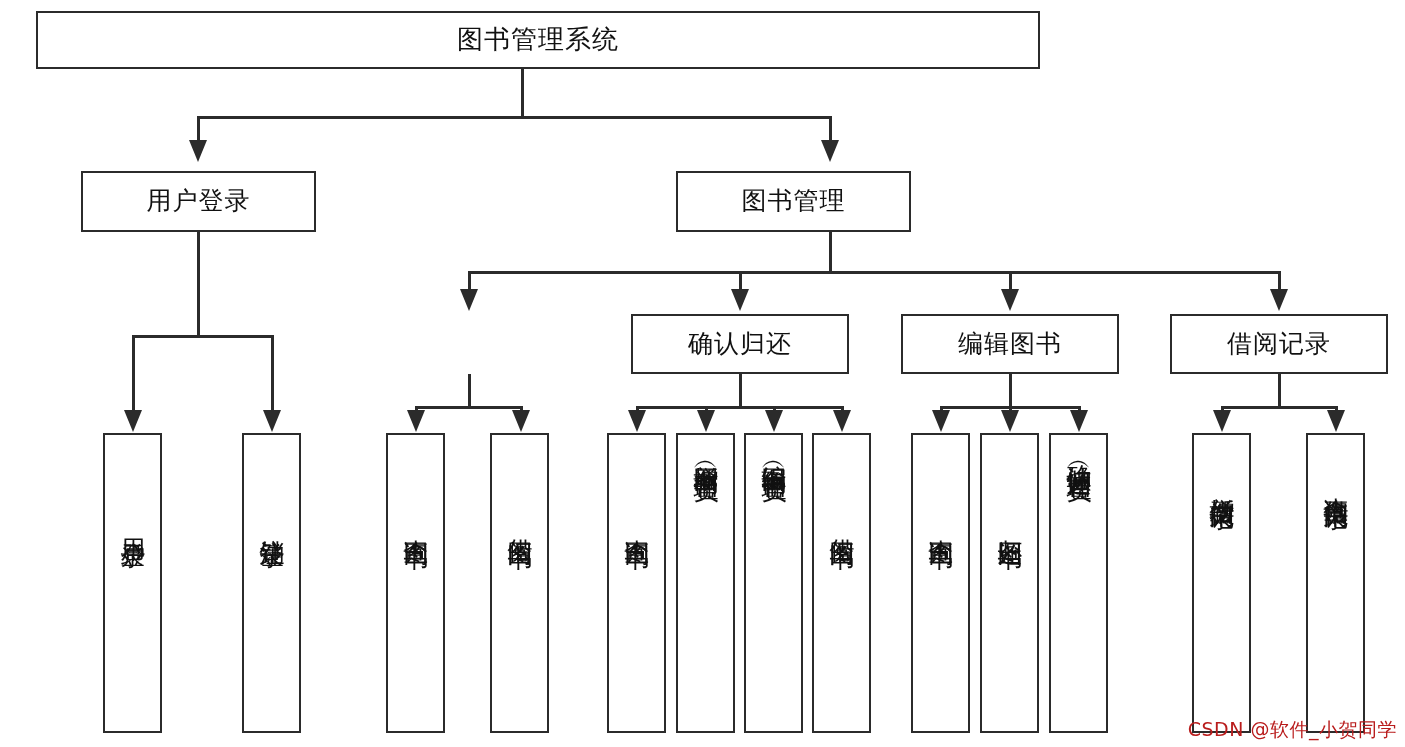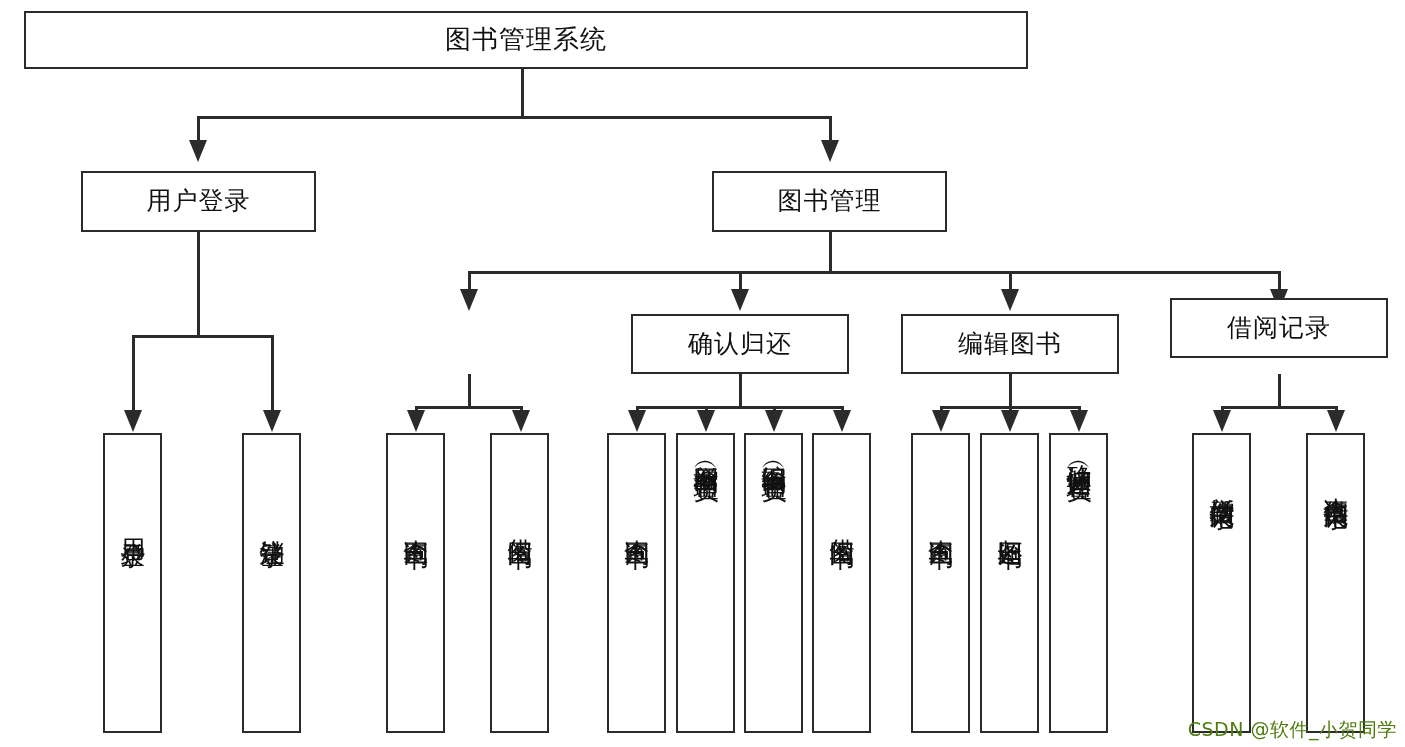--- a/index.html
+++ b/index.html
@@ -65,48 +65,48 @@
     border-left: 9px solid transparent;
     border-right: 9px solid transparent;
     border-top: 22px solid #2b2b2b;
   }
   
   #watermark {
     position: absolute;
     right: 8px;
     bottom: 4px;
     font-size: 19px;
-    color: #4d7c0f;
+    color: #b91c1c;
     letter-spacing: 0.5px;
     user-select: none;
     white-space: nowrap;
   }
 </style>
 </head>
 <body>
 
 <div id="diagram">
 
-  <div class="node root" style="left:24px; top:11px; width:1004px; height:58px;">
+  <div class="node root" style="left:36px; top:11px; width:1004px; height:58px;">
     <span class="label">图书管理系统</span>
   </div>
 
   <div class="line v" style="left:521px; top:69px; height:47px;"></div>
 
   <div class="line h" style="left:198px; top:116px; width:634px;"></div>
 
   <div class="line v" style="left:197px; top:116px; height:27px;"></div>
   <div class="arrow" style="left:189px; top:140px;"></div>
   <div class="line v" style="left:829px; top:116px; height:27px;"></div>
   <div class="arrow" style="left:821px; top:140px;"></div>
 
   <div class="node" style="left:81px; top:171px; width:235px; height:61px;">
     <span class="label">用户登录</span>
   </div>
-  <div class="node" style="left:712px; top:171px; width:235px; height:61px;">
+  <div class="node" style="left:676px; top:171px; width:235px; height:61px;">
     <span class="label">图书管理</span>
   </div>
 
   <div class="line v" style="left:197px; top:232px; height:104px;"></div>
   <div class="line h" style="left:133px; top:335px; width:140px;"></div>
   <div class="line v" style="left:132px; top:335px; height:78px;"></div>
   <div class="arrow" style="left:124px; top:410px;"></div>
   <div class="line v" style="left:271px; top:335px; height:78px;"></div>
   <div class="arrow" style="left:263px; top:410px;"></div>
 
@@ -120,21 +120,21 @@
   <div class="arrow" style="left:1001px; top:289px;"></div>
   <div class="line v" style="left:1278px; top:271px; height:20px;"></div>
   <div class="arrow" style="left:1270px; top:289px;"></div>
 
   <div class="node" style="left:631px; top:314px; width:218px; height:60px;">
     <span class="label">确认归还</span>
   </div>
   <div class="node" style="left:901px; top:314px; width:218px; height:60px;">
     <span class="label">编辑图书</span>
   </div>
-  <div class="node" style="left:1170px; top:298px; width:218px; height:60px;">
+  <div class="node" style="left:1170px; top:314px; width:218px; height:60px;">
     <span class="label">借阅记录</span>
   </div>
 
   <div class="line v" style="left:468px; top:374px; height:33px;"></div>
   <div class="line h" style="left:416px; top:406px; width:105px;"></div>
   <div class="line v" style="left:415px; top:406px; height:8px;"></div>
   <div class="arrow" style="left:407px; top:410px;"></div>
   <div class="line v" style="left:520px; top:406px; height:8px;"></div>
   <div class="arrow" style="left:512px; top:410px;"></div>
 

